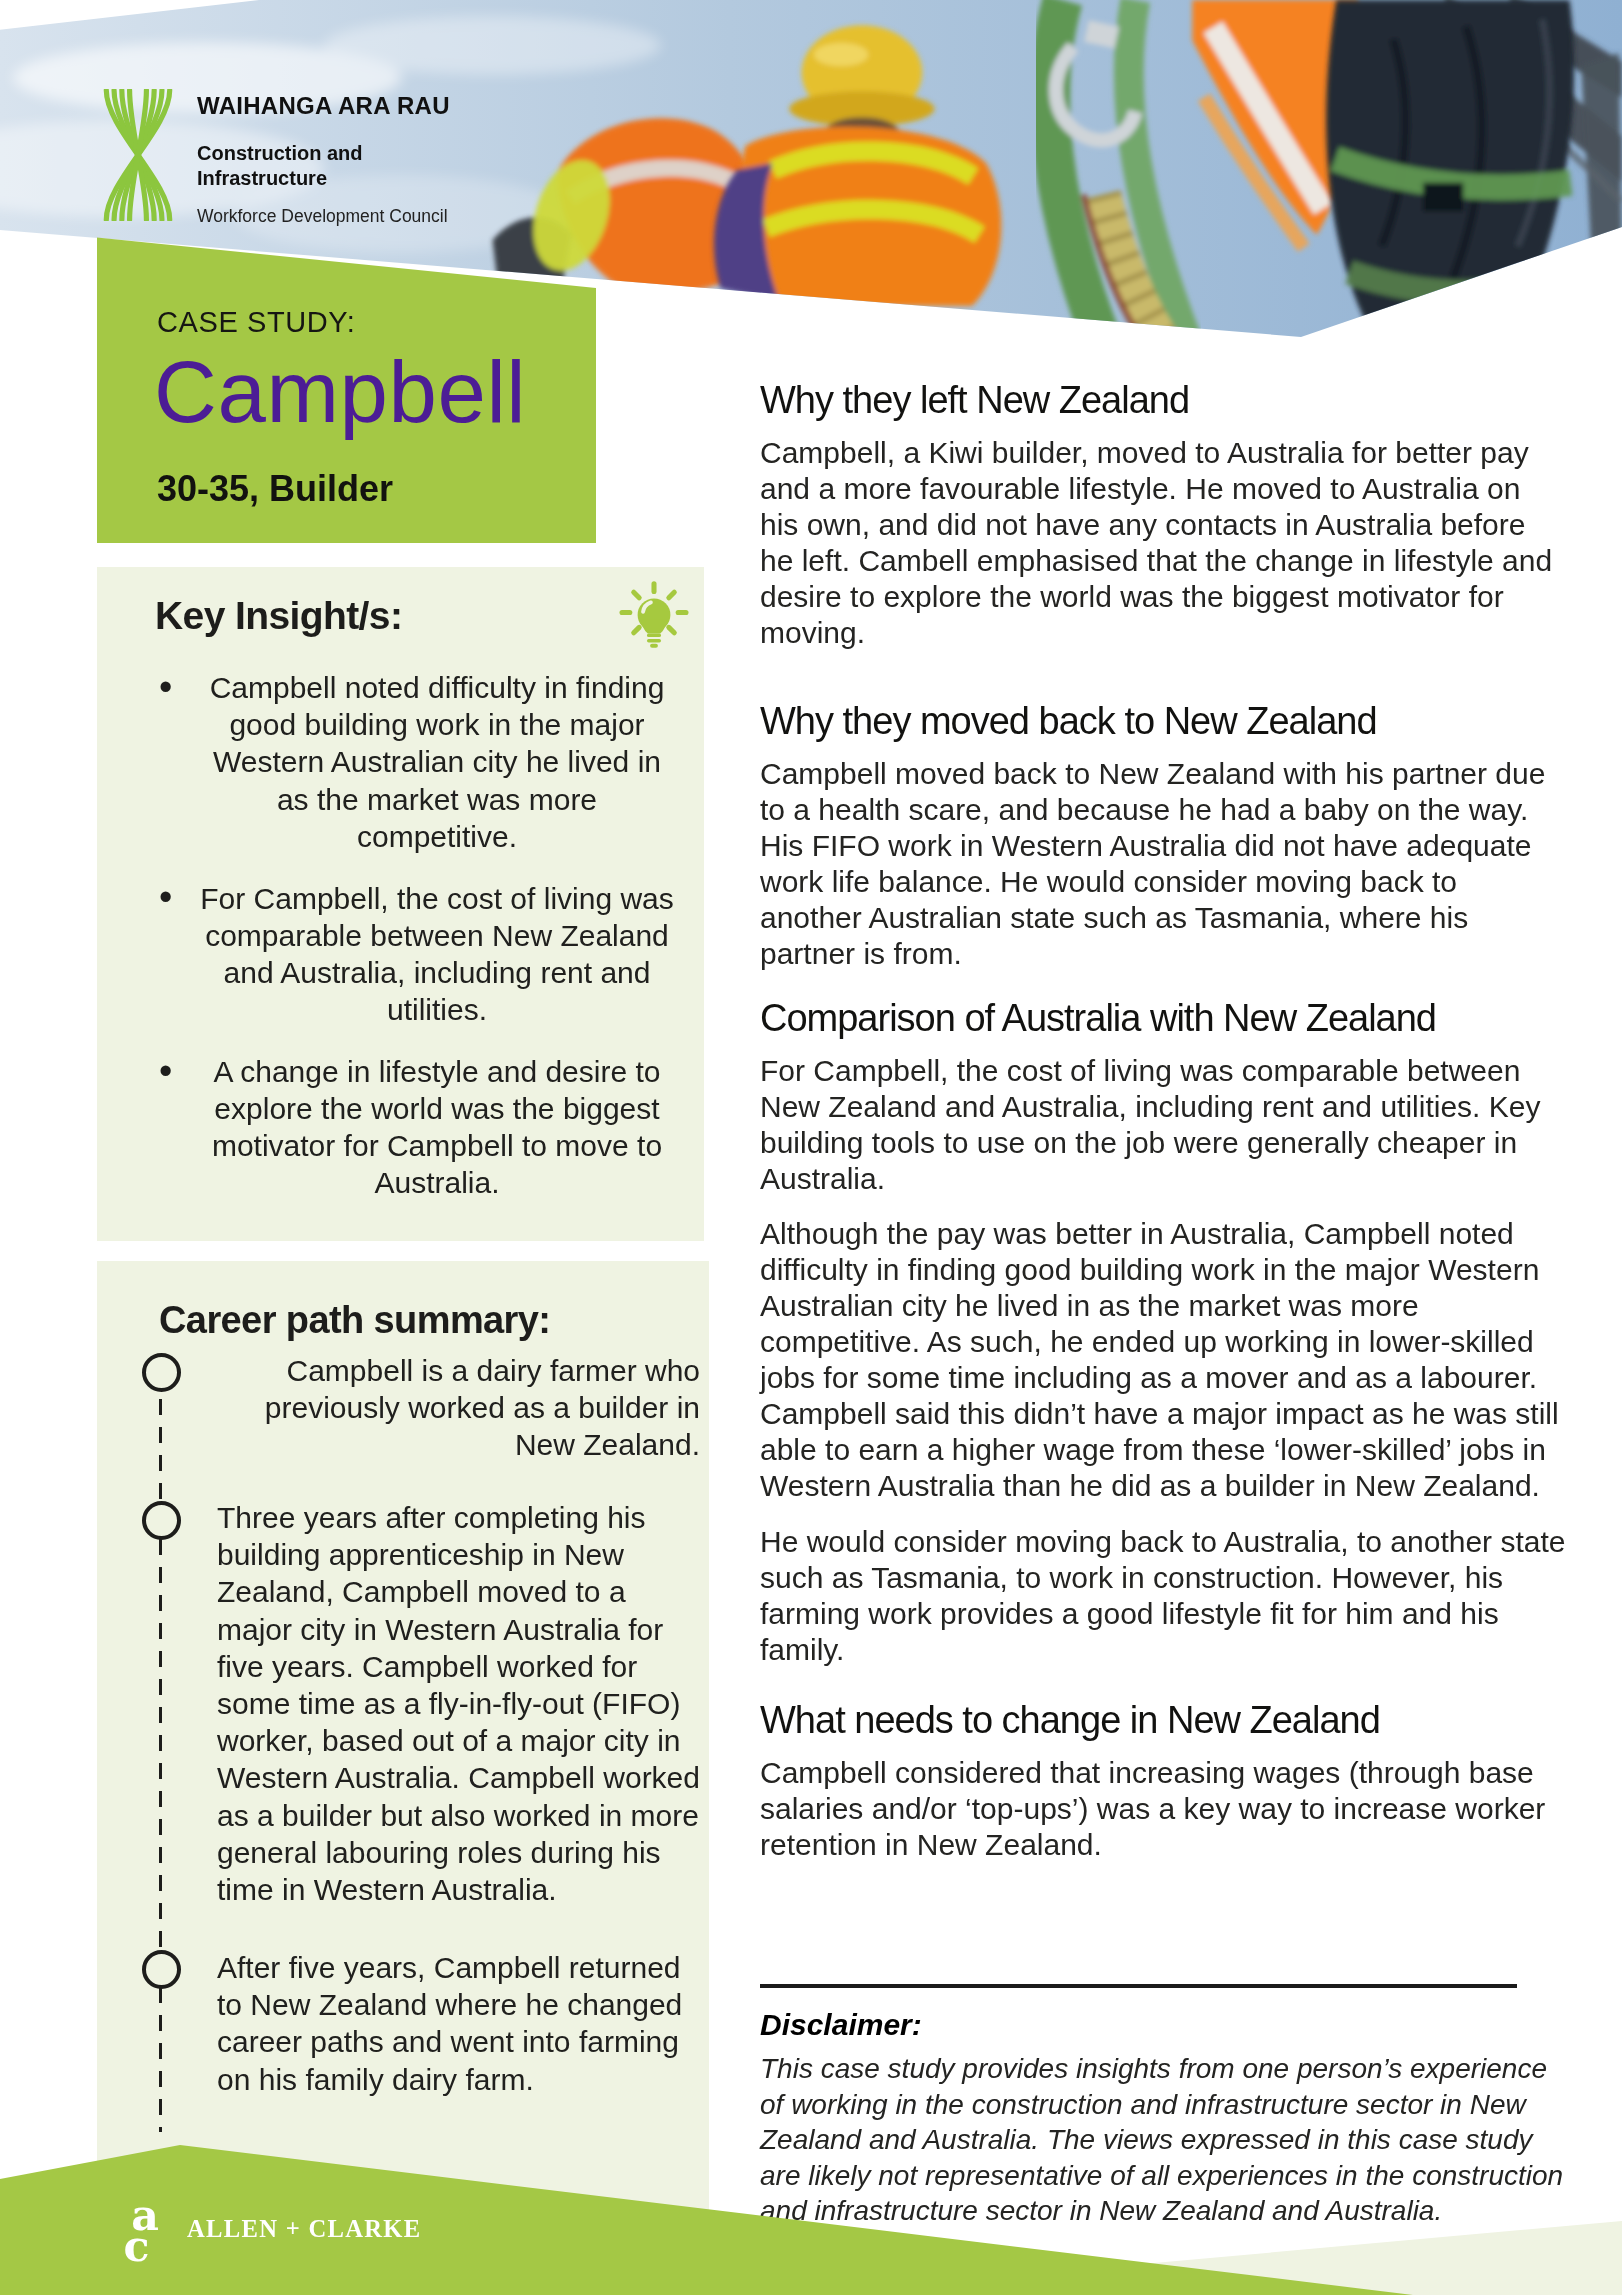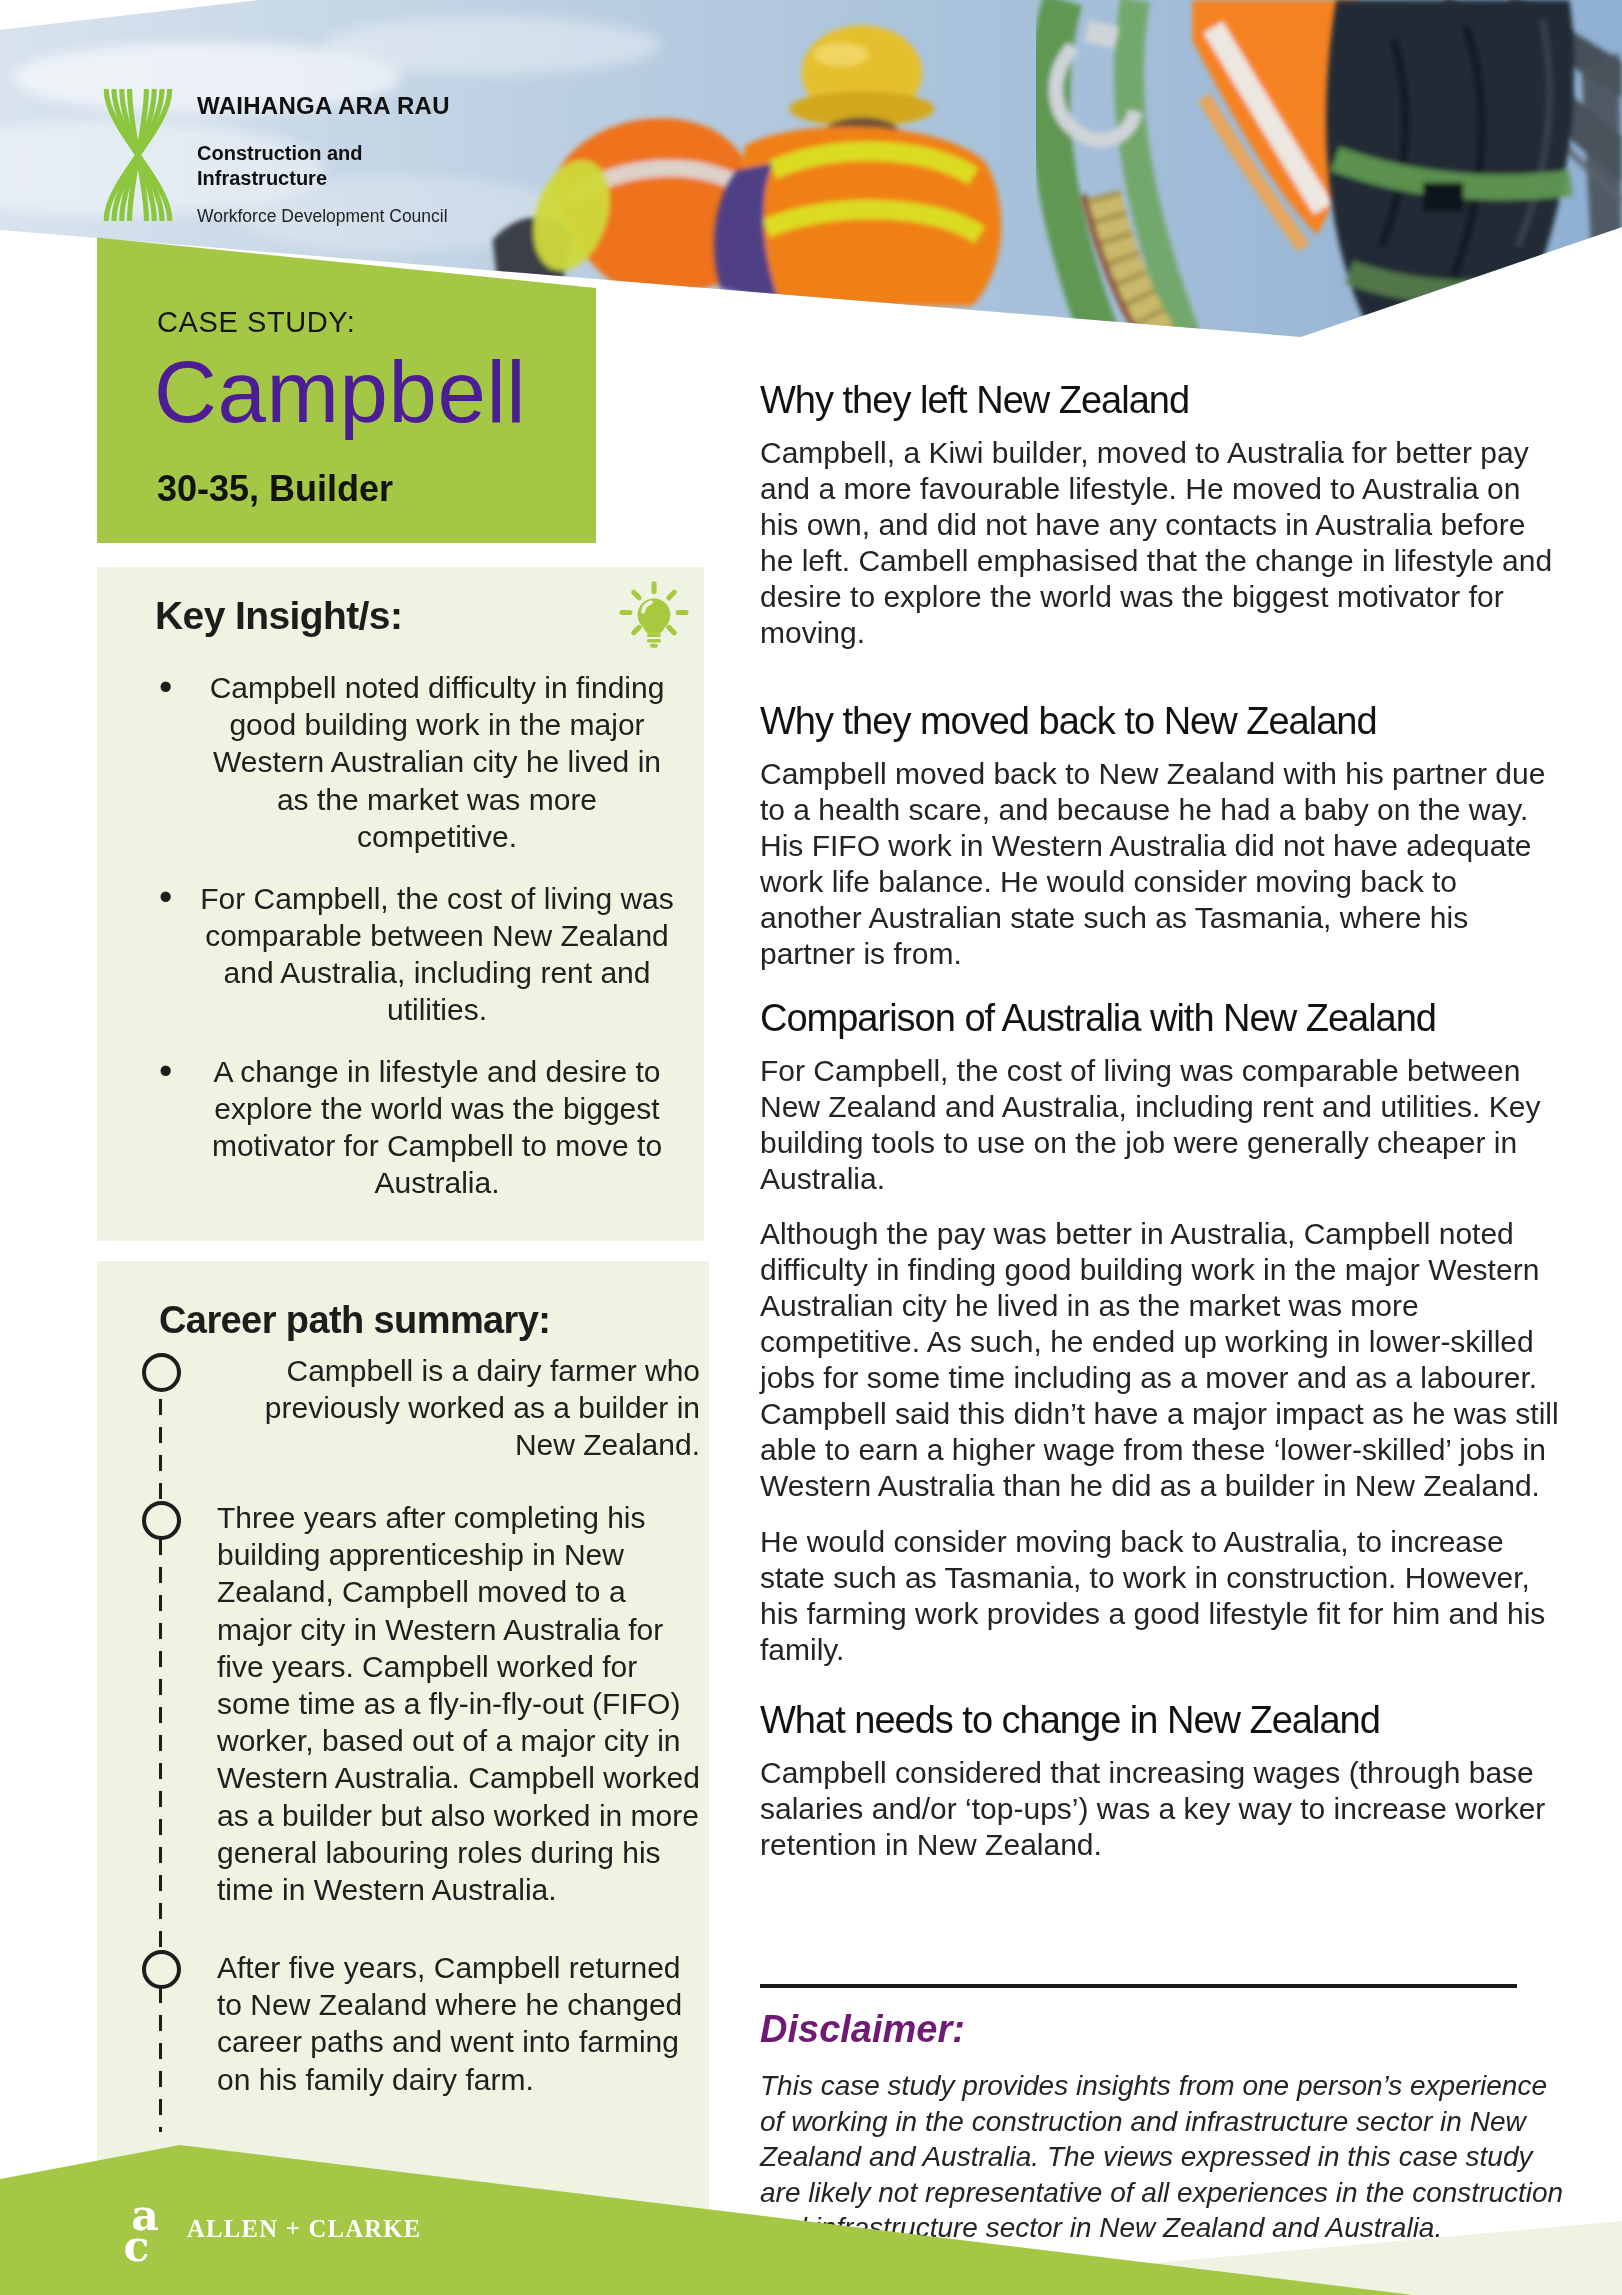--- a/index.html
+++ b/index.html
@@ -52,21 +52,21 @@
     position:absolute;left:45px;width:39px;height:39px;border-radius:50%;
     border:4.5px solid #1d1d1b;background:#eff3e2;box-sizing:border-box;
   }
   .tl-text{position:absolute;left:120px;width:483px;font-size:30px;line-height:1.24;color:#20201e;}
   
   .rc-section{position:absolute;left:760px;width:807px;z-index:2;}
   .rc-heading{font-size:38px;font-weight:normal;letter-spacing:-1px;margin:0 0 13px 0;color:#121210;}
   .rc-p{font-size:30px;line-height:1.2;margin:0 0 19.4px 0;color:#242422;}
   .divider{position:absolute;left:760px;top:1984px;width:757px;height:3.9px;background:#1a1a1a;z-index:2;}
   .disclaimer{position:absolute;left:760px;top:2008px;width:804px;z-index:2;font-style:italic;}
-  .disclaimer-title{font-size:38px;font-weight:bold;margin:0 0 17px 0;color:#701a75;}
+  .disclaimer-title{font-size:30px;font-weight:bold;margin:0 0 9px 0;color:#000000;}
   .disclaimer-text{font-size:28px;line-height:1.27;margin:0;color:#242422;}
   
   .footer-wedge{
     position:absolute;left:0;top:2132px;width:1622px;height:163px;z-index:3;background:#eff3e2;
     clip-path:polygon(797px 163px,1622px 89px,1622px 163px);
   }
   .footer-band{
     position:absolute;left:0;top:2132px;width:1622px;height:163px;z-index:4;background:#a4c845;
     clip-path:polygon(0 47px,180px 13px,1413px 163px,0 163px);
   }
@@ -234,21 +234,21 @@
 
 <div class="rc-section" style="top:700px;">
   <h2 class="rc-heading">Why they moved back to New Zealand</h2>
   <p class="rc-p">Campbell moved back to New Zealand with his partner due to a health scare, and because he had a baby on the way. His FIFO work in Western Australia did not have adequate work life balance. He would consider moving back to another Australian state such as Tasmania, where his partner is from.</p>
 </div>
 
 <div class="rc-section" style="top:997px;">
   <h2 class="rc-heading">Comparison of Australia with New Zealand</h2>
   <p class="rc-p">For Campbell, the cost of living was comparable between New Zealand and Australia, including rent and utilities. Key building tools to use on the job were generally cheaper in Australia.</p>
   <p class="rc-p">Although the pay was better in Australia, Campbell noted difficulty in finding good building work in the major Western Australian city he lived in as the market was more competitive. As such, he ended up working in lower-skilled jobs for some time including as a mover and as a labourer. Campbell said this didn’t have a major impact as he was still able to earn a higher wage from these ‘lower-skilled’ jobs in Western Australia than he did as a builder in New Zealand.</p>
-  <p class="rc-p">He would consider moving back to Australia, to increase state such as Tasmania, to work in construction. However, his farming work provides a good lifestyle fit for him and his family.</p>
+  <p class="rc-p">He would consider moving back to Australia, to another state such as Tasmania, to work in construction. However, his farming work provides a good lifestyle fit for him and his family.</p>
 </div>
 
 <div class="rc-section" style="top:1699px;">
   <h2 class="rc-heading">What needs to change in New Zealand</h2>
   <p class="rc-p">Campbell considered that increasing wages (through base salaries and/or ‘top-ups’) was a key way to increase worker retention in New Zealand.</p>
 </div>
 
 <div class="divider"></div>
 
 <div class="disclaimer">

